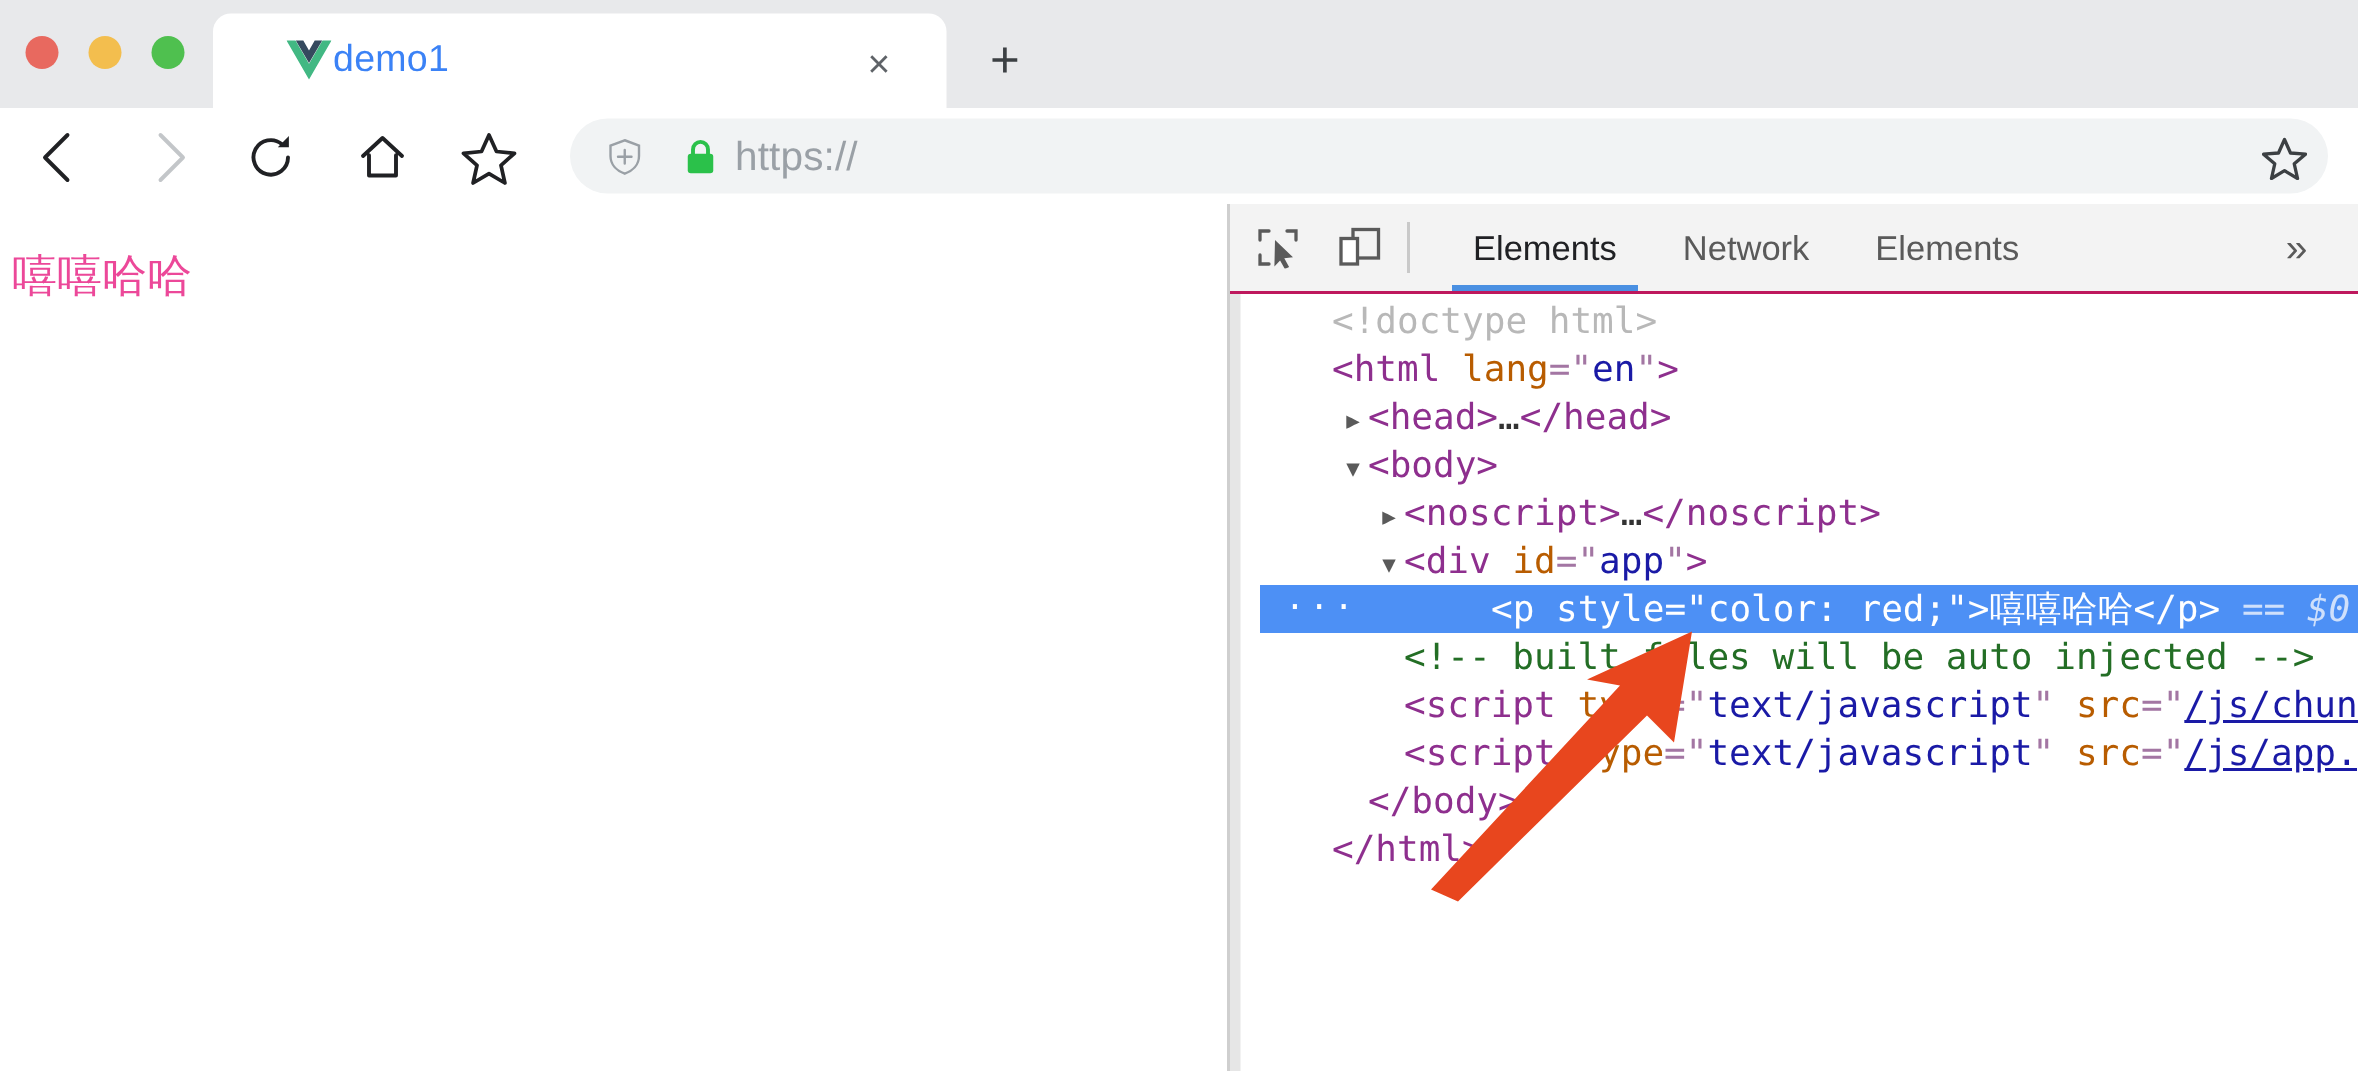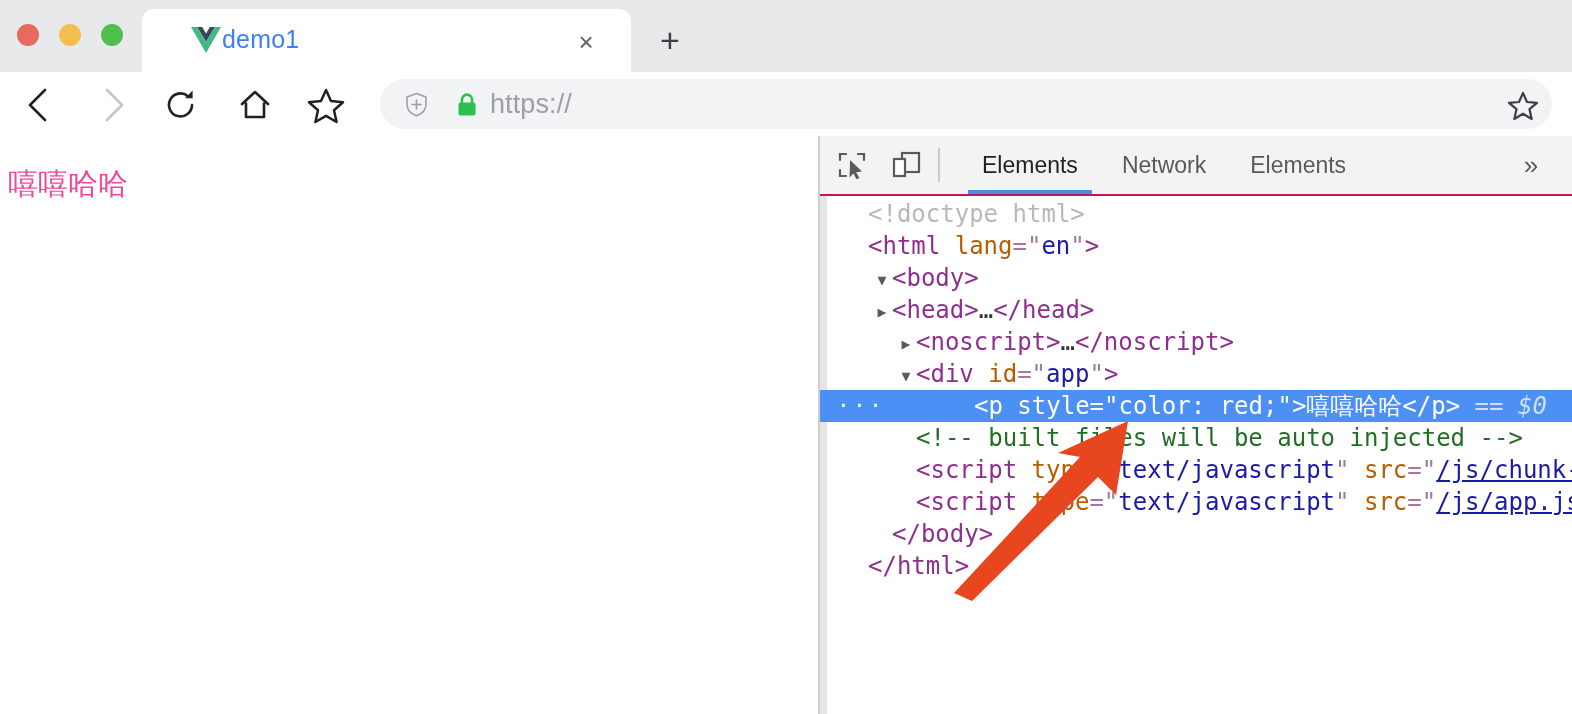--- a/index.html
+++ b/index.html
@@ -112,21 +112,21 @@
     font-size:26px;color:#5a5a5a;cursor:pointer;
   }
 
   .dt-gutter{position:absolute;left:0;top:60px;width:7px;height:518px;background:#e6e6e6;}
 
   .dom{
     position:absolute;left:0;top:62px;width:752px;height:516px;overflow:hidden;
     font-family:"DejaVu Sans Mono","Liberation Mono",monospace;
     font-size:24px;line-height:32px;white-space:nowrap;
   }
-  .row{position:relative;height:32px;padding-left:28px;}
+  .row{position:relative;height:32px;padding-left:28px;margin-left:20px;}
   .row .ind{display:inline-block;}
   .tw{
     display:inline-block;width:20px;color:#5a5a5a;font-size:15px;
     text-align:center;cursor:pointer;vertical-align:1px;
   }
   .tok-doctype{color:#b8b8b8;}
   .tok-tag{color:#8e2f8e;}
   .tok-br{color:#a376a3;}
   .tok-attr{color:#b85c00;}
   .tok-val{color:#1a1aa6;}
@@ -241,22 +241,22 @@
         <div class="dt-tab">Network</div>
         <div class="dt-tab">Elements</div>
       </div>
       <div class="dt-more">»</div>
     </div>
 
     <div class="dt-gutter"></div>
     <div class="dom" id="dom-tree">
         <div class="row"><span class="ind" style="width: 0px;">&nbsp;</span><span class="tw"></span><span class="tok-doctype">&lt;!doctype html&gt;</span></div>
         <div class="row"><span class="ind" style="width: 0px;">&nbsp;</span><span class="tw"></span><span class="tok-tag">&lt;html </span><span class="tok-attr">lang</span><span class="tok-br">="</span><span class="tok-val">en</span><span class="tok-br">"</span><span class="tok-tag">&gt;</span></div>
+        <div class="row"><span class="ind" style="width: 24px;">&nbsp;</span><span class="tw">▶</span><span class="tok-tag">&lt;head&gt;</span><span class="tok-txt">…</span><span class="tok-tag">&lt;/head&gt;</span></div>
         <div class="row"><span class="ind" style="width: 24px;">&nbsp;</span><span class="tw">▼</span><span class="tok-tag">&lt;body&gt;</span></div>
-        <div class="row"><span class="ind" style="width: 24px;">&nbsp;</span><span class="tw">▶</span><span class="tok-tag">&lt;head&gt;</span><span class="tok-txt">…</span><span class="tok-tag">&lt;/head&gt;</span></div>
         <div class="row"><span class="ind" style="width: 48px;">&nbsp;</span><span class="tw">▶</span><span class="tok-tag">&lt;noscript&gt;</span><span class="tok-txt">…</span><span class="tok-tag">&lt;/noscript&gt;</span></div>
         <div class="row"><span class="ind" style="width: 48px;">&nbsp;</span><span class="tw">▼</span><span class="tok-tag">&lt;div </span><span class="tok-attr">id</span><span class="tok-br">="</span><span class="tok-val">app</span><span class="tok-br">"</span><span class="tok-tag">&gt;</span></div>
         <div class="row selected"><span class="badge">···</span><span class="ind" style="width: 72px;">&nbsp;</span><span class="sel-code">&lt;p style="color: red;"&gt;嘻嘻哈哈&lt;/p&gt;</span><span class="sel-eq">  == $0</span></div>
         <div class="row"><span class="ind" style="width: 48px;">&nbsp;</span><span class="tw"></span><span class="tok-comment">&lt;!-- built files will be auto injected --&gt;</span></div>
         <div class="row"><span class="ind" style="width: 48px;">&nbsp;</span><span class="tw"></span><span class="tok-tag">&lt;script </span><span class="tok-attr">type</span><span class="tok-br">="</span><span class="tok-val">text/javascript</span><span class="tok-br">" </span><span class="tok-attr">src</span><span class="tok-br">="</span><span class="tok-link">/js/chunk-v</span></div>
         <div class="row"><span class="ind" style="width: 48px;">&nbsp;</span><span class="tw"></span><span class="tok-tag">&lt;script </span><span class="tok-attr">type</span><span class="tok-br">="</span><span class="tok-val">text/javascript</span><span class="tok-br">" </span><span class="tok-attr">src</span><span class="tok-br">="</span><span class="tok-link">/js/app.js</span></div>
         <div class="row"><span class="ind" style="width: 24px;">&nbsp;</span><span class="tw"></span><span class="tok-tag">&lt;/body&gt;</span></div>
         <div class="row"><span class="ind" style="width: 0px;">&nbsp;</span><span class="tw"></span><span class="tok-tag">&lt;/html&gt;</span></div>
       </div>
   </div>

